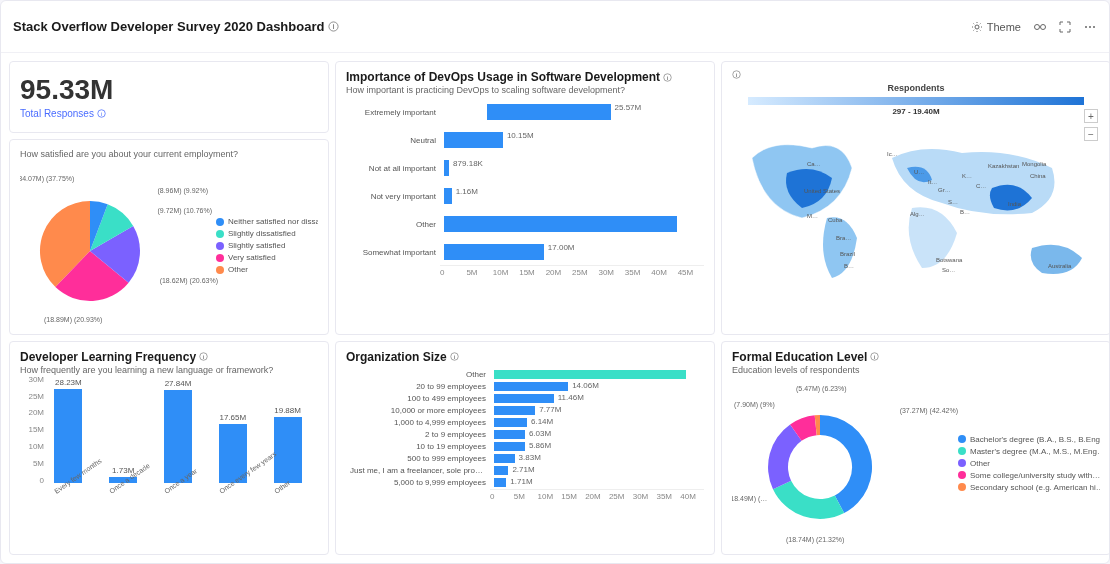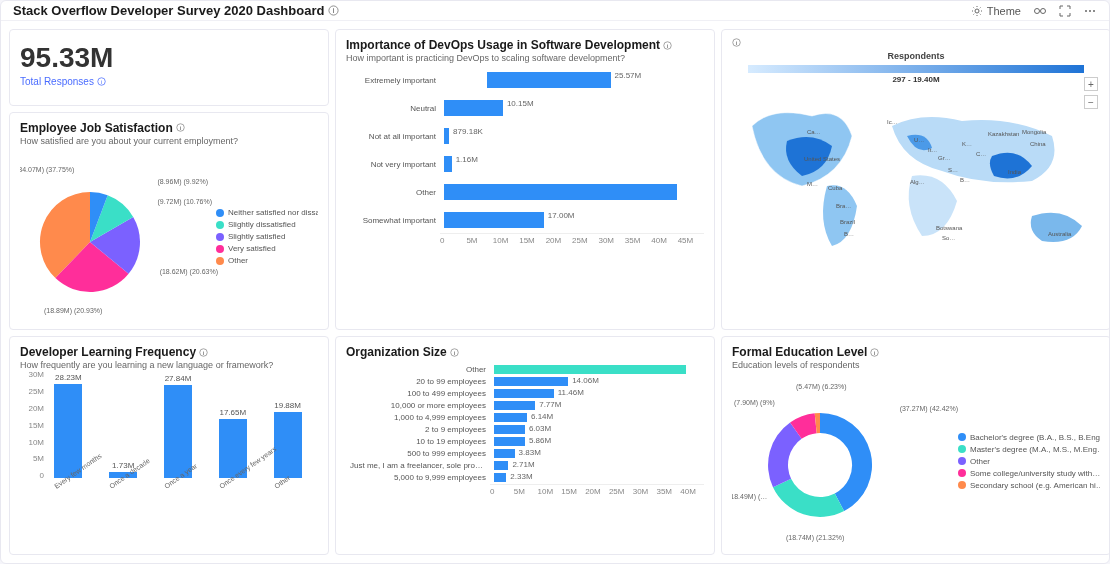--- a/index.html
+++ b/index.html
@@ -1,18 +1,18 @@
 <!DOCTYPE html>
 <html><head>
 <meta charset="utf-8">
 <style>
 * { box-sizing: border-box; margin: 0; padding: 0; }
 body { font-family: -apple-system, BlinkMacSystemFont, "Segoe UI", Arial, sans-serif; background: #f5f5fa; color: #1a1a1a; font-size: 11px; }
 .dashboard { width: 1110px; height: 564px; background: #fff; border: 1px solid #e8e8f0; border-radius: 6px; overflow: hidden; display: flex; flex-direction: column; }
-.header { display: flex; align-items: center; justify-content: space-between; padding: 2px 12px; border-bottom: 1px solid #f0f0f5; }
+.header { display: flex; align-items: center; justify-content: space-between; padding: 18px 12px; border-bottom: 1px solid #f0f0f5; }
 .header-left { display: flex; align-items: center; gap: 4px; font-size: 13px; font-weight: 700; }
 .header-right { display: flex; align-items: center; gap: 12px; }
 .header-btn { display: flex; align-items: center; gap: 4px; font-size: 11px; color: #555; cursor: pointer; }
 .icon { display: inline-flex; align-items: center; justify-content: center; }
 .grid { display: grid; grid-template-columns: 320px 380px 390px; grid-template-rows: auto auto auto auto; gap: 6px; padding: 8px; flex: 1; overflow: hidden; }
 .card { background: #fff; border: 1px solid #e8e8f0; border-radius: 4px; padding: 8px 10px; overflow: hidden; display: flex; flex-direction: column; }
 .card-title { font-size: 12px; font-weight: 700; display: flex; align-items: center; gap: 3px; }
 .card-sub { font-size: 9px; color: #666; margin-top: 1px; }
 .card-body { flex: 1; position: relative; overflow: hidden; }
 
@@ -118,29 +118,20 @@
         <span class="icon info-icon">
             <svg width="9" height="9" viewBox="0 0 12 12">
               <circle cx="6" cy="6" r="5" fill="none" stroke="#4a6cff" stroke-width="1"></circle>
               <text x="6" y="9" text-anchor="middle" font-size="8" fill="#4a6cff">i</text>
             </svg>
           </span>
       </div>
     </div>
 
     <div class="card job-sat">
-      <div class="card-title">
-          <span>Employee Job Satisfaction</span>
-          <span class="icon info-icon">
-            <svg width="9" height="9" viewBox="0 0 12 12">
-              <circle cx="6" cy="6" r="5" fill="none" stroke="#888" stroke-width="1"></circle>
-              <text x="6" y="9" text-anchor="middle" font-size="8" fill="#888">i</text>
-            </svg>
-          </span>
-        </div>
       <div class="card-sub">How satisfied are you about your current employment?</div>
       <div class="card-body pie-wrap">
         <div style="position:relative;width:140px;height:150px;">
           <svg class="pie-svg" width="140" height="150" viewBox="0 0 140 150">
             <g transform="translate(70,80)">
 
               <path d="M0 -50 A50 50 0 0 0 -34.6 36.1 L0 0 Z" fill="#ff8a4c"></path>
 
               <path d="M-34.6 36.1 A50 50 0 0 0 38.6 31.8 L0 0 Z" fill="#ff2e9a"></path>
 
@@ -431,21 +422,21 @@
               <div class="hbar-label">Just me, I am a freelancer, sole proprietor, etc.</div>
     <div class="hbar-track" style="height:9px;">
       <div class="hbar-fill" style="width:7%;background:#2f8ef7"></div>
       <div class="hbar-val" style="left:7%">2.71M</div>
     </div>
             </div>
             <div class="hbar-row">
               <div class="hbar-label">5,000 to 9,999 employees</div>
     <div class="hbar-track" style="height:9px;">
       <div class="hbar-fill" style="width:6%;background:#2f8ef7"></div>
-      <div class="hbar-val" style="left:6%">2.33M</div>
+      <div class="hbar-val" style="left:6%">1.71M</div>
     </div>
             </div>
           </div>
         <div class="axis" id="org-axis">
             <span>0</span>
             <span>5M</span>
             <span>10M</span>
             <span>15M</span>
             <span>20M</span>
             <span>25M</span>

